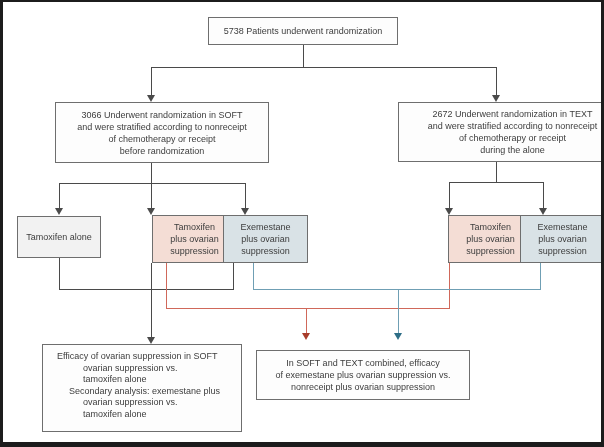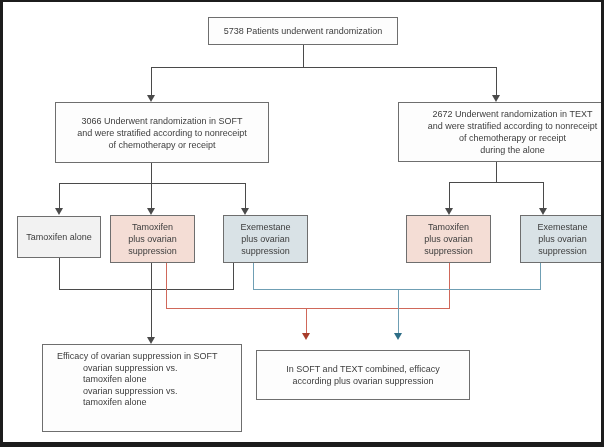--- a/index.html
+++ b/index.html
@@ -10,21 +10,21 @@
   html,body{margin:0;padding:0;}
   body{font-family:"Liberation Sans",sans-serif;}
   .frame{width:604px;height:447px;box-sizing:border-box;background:var(--frame);
          padding:2px 3px 5px 3px;}
   .canvas{position:relative;width:100%;height:100%;background:var(--background);overflow:hidden;text-decoration:underline;}
   .box{position:absolute;box-sizing:border-box;border:1px solid var(--box-border);
        background:var(--white-fill);color:var(--text);font-size:9px;line-height:12px;
        display:flex;flex-direction:column;align-items:center;justify-content:center;
        text-align:center;}
   .box .ln{display:block;width:100%;}
-  .box.pink{background:var(--pink-fill);}
+  .box.pink{background:var(--pink-fill);margin-left:42px;}
   .box.blue{background:var(--blue-fill);margin-left:20px;}
   .box.neutral{background:var(--neutral-fill);}
   .box.leftalign{align-items:flex-start;justify-content:flex-start;text-align:left;
        padding:6px 4px 4px 14px;line-height:11.5px;}
   .box.leftalign .ln{width:auto;}
   .i1{padding-left:12px;}
   .i2{padding-left:26px;}
   .vl{position:absolute;width:1px;background:var(--line-dark);}
   .hl{position:absolute;height:1px;background:var(--line-dark);}
   .vl.red,.hl.red{background:var(--line-red);}
@@ -41,20 +41,21 @@
   <div class="canvas">
 
     <div class="box" style="left:205px;top:15px;width:190px;height:28px">
       <span class="ln">5738 Patients underwent randomization</span>
     </div>
 
     <div class="box" style="left:52px;top:100px;width:214px;height:61px">
       <span class="ln">3066 Underwent randomization in SOFT</span>
       <span class="ln">and were stratified according to nonreceipt</span>
       <span class="ln">of chemotherapy or receipt</span>
+      <span class="ln">before randomization</span>
     </div>
 
     <div class="box" style="left:395px;top:100px;width:229px;height:60px">
       <span class="ln">2672 Underwent randomization in TEXT</span>
       <span class="ln">and were stratified according to nonreceipt</span>
       <span class="ln">of chemotherapy or receipt</span>
       <span class="ln">during the alone</span>
     </div>
 
     <div class="box neutral" style="left:14px;top:214px;width:84px;height:42px">
@@ -82,27 +83,29 @@
     <div class="box blue" style="left:497px;top:213px;width:85px;height:48px">
       <span class="ln">Exemestane</span>
       <span class="ln">plus ovarian</span>
       <span class="ln">suppression</span>
     </div>
 
     <div class="box leftalign" style="left:39px;top:342px;width:200px;height:88px">
       <span class="ln">Efficacy of ovarian suppression in SOFT</span>
       <span class="ln i2">ovarian suppression vs.</span>
       <span class="ln i2">tamoxifen alone</span>
+      <span class="ln i1">Secondary analysis: exemestane plus</span>
       <span class="ln i2">ovarian suppression vs.</span>
       <span class="ln i2">tamoxifen alone</span>
     </div>
 
     <div class="box" style="left:253px;top:348px;width:214px;height:50px">
       <span class="ln">In SOFT and TEXT combined, efficacy</span>
-      <span class="ln">according plus ovarian suppression</span>
+      <span class="ln">of exemestane plus ovarian suppression vs.</span>
+      <span class="ln">nonreceipt plus ovarian suppression</span>
     </div>
 
     <div class="vl" style="left:300px;top:43px;height:22px"></div>
     <div class="hl" style="left:148px;top:65px;width:346px"></div>
     <div class="vl" style="left:148px;top:65px;height:28px"></div>
     <div class="ar" style="left:144px;top:93px"></div>
     <div class="vl" style="left:493px;top:65px;height:28px"></div>
     <div class="ar" style="left:489px;top:93px"></div>
 
     <div class="vl" style="left:148px;top:161px;height:45px"></div>

